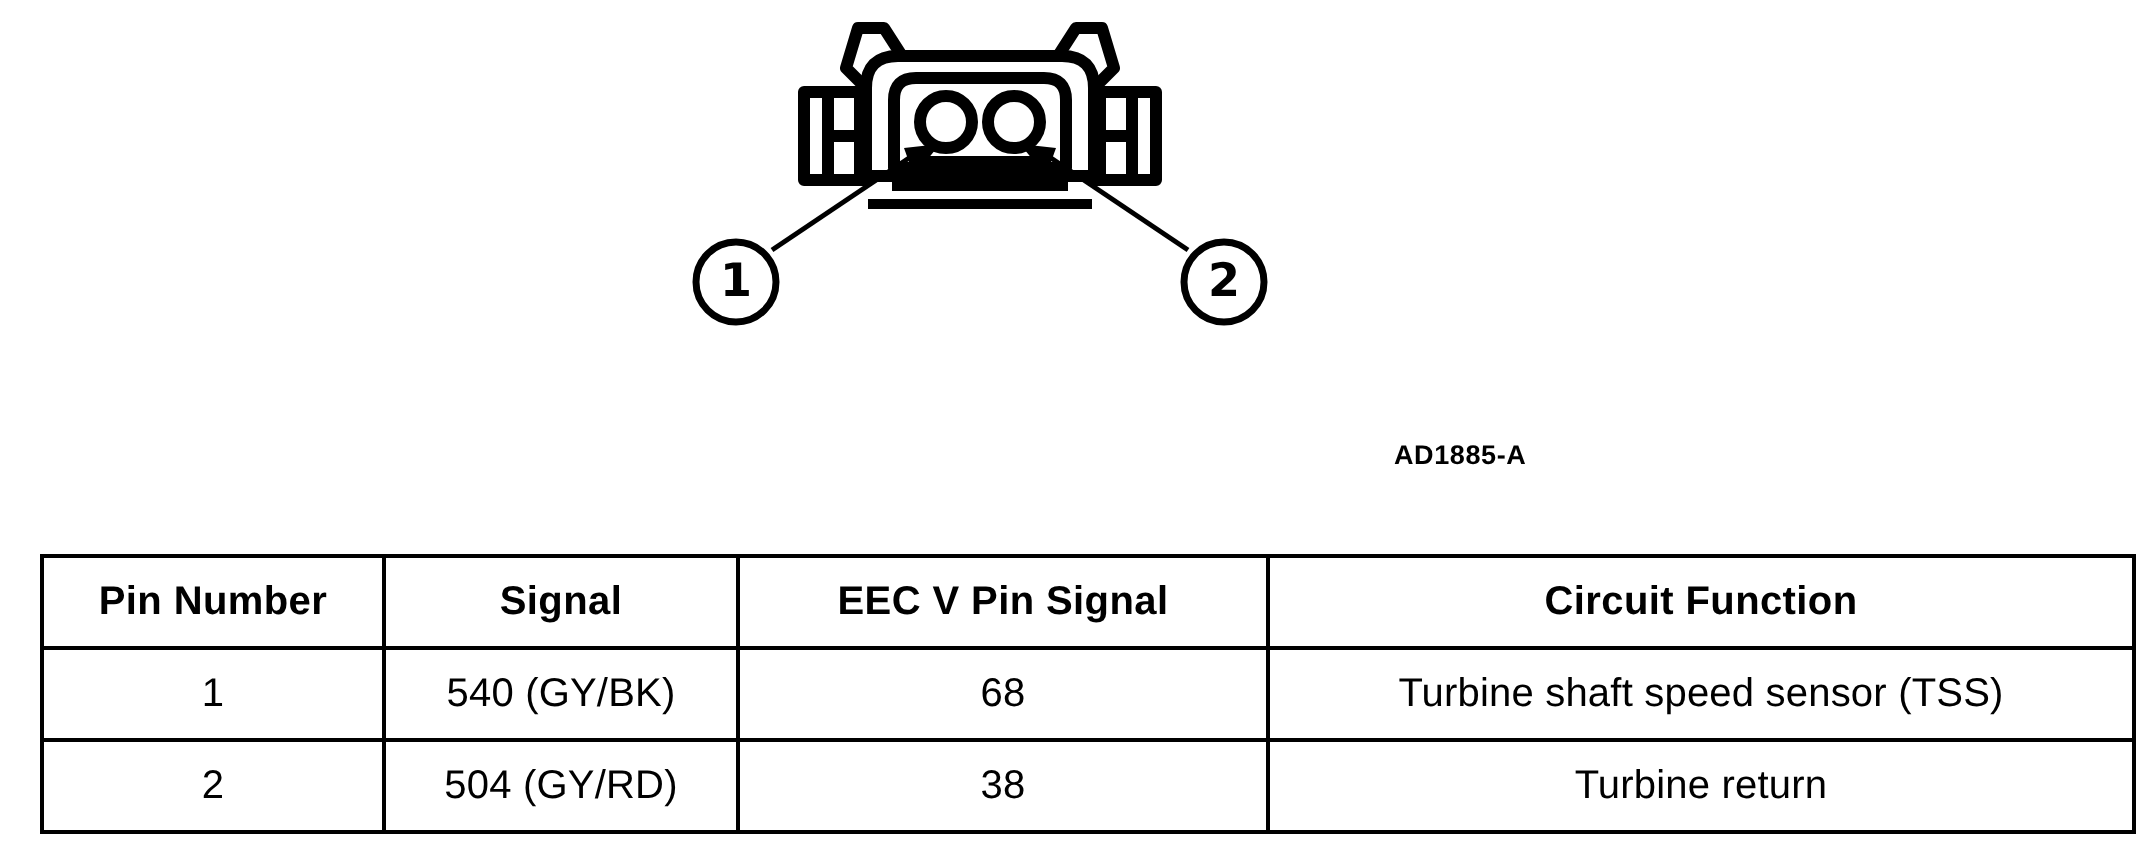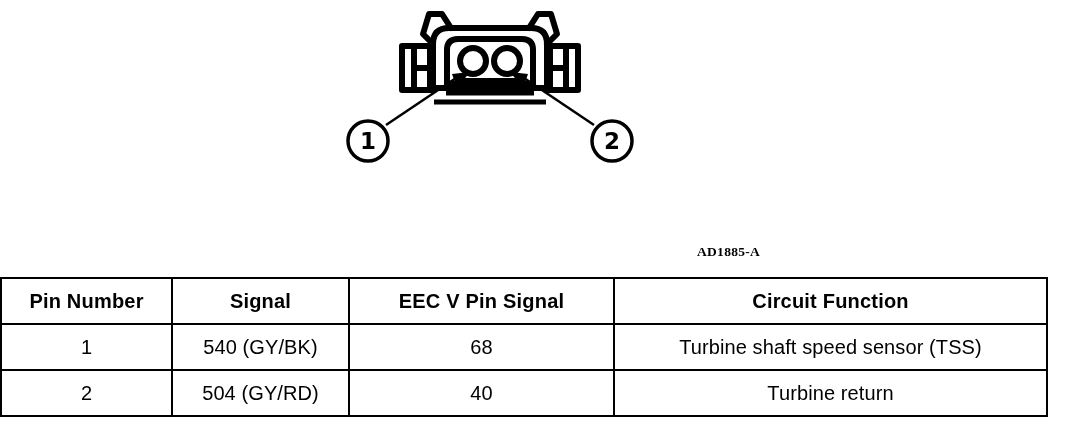--- a/index.html
+++ b/index.html
@@ -26,32 +26,32 @@
     height: 180px;
   }
   #connector-figure svg {
     display: block;
   }
 
   
   #figure-code {
     position: absolute;
     left: 697px;
-    top: 244px;
-    font-family: Liberation Serif, serif;
+    top: 220px;
+    font-family: Liberation Sans, sans-serif;
     font-size: 13.5px;
     font-weight: bold;
     letter-spacing: 0.3px;
     white-space: nowrap;
   }
 
   
   #pin-table-wrap {
     position: absolute;
-    left: 0;
+    left: 20px;
     top: 277px;
     width: 842px;
   }
   table.pin-table {
     border-collapse: collapse;
     table-layout: fixed;
     width: 1046px;
     background: #ffffff;
   }
   table.pin-table col.c-pin      { width: 171px; }
@@ -176,18 +176,18 @@
     <tbody>
       <tr>
         <td>1</td>
         <td>540 (GY/BK)</td>
         <td>68</td>
         <td>Turbine shaft speed sensor (TSS)</td>
       </tr>
       <tr>
         <td>2</td>
         <td>504 (GY/RD)</td>
-        <td>40</td>
+        <td>38</td>
         <td>Turbine return</td>
       </tr>
     </tbody>
   </table>
 </div>
 
 </body></html>

